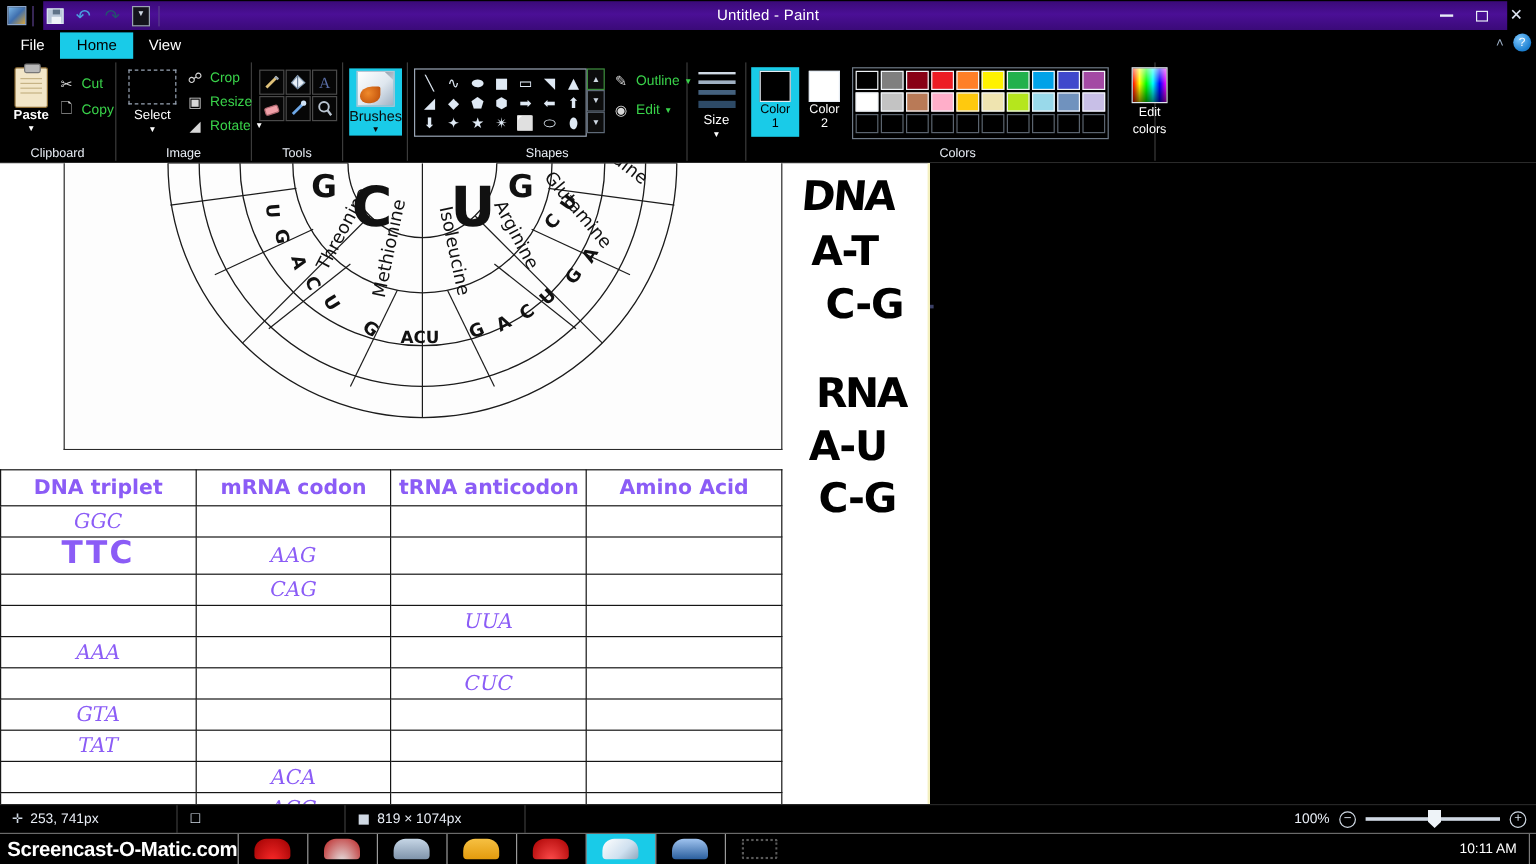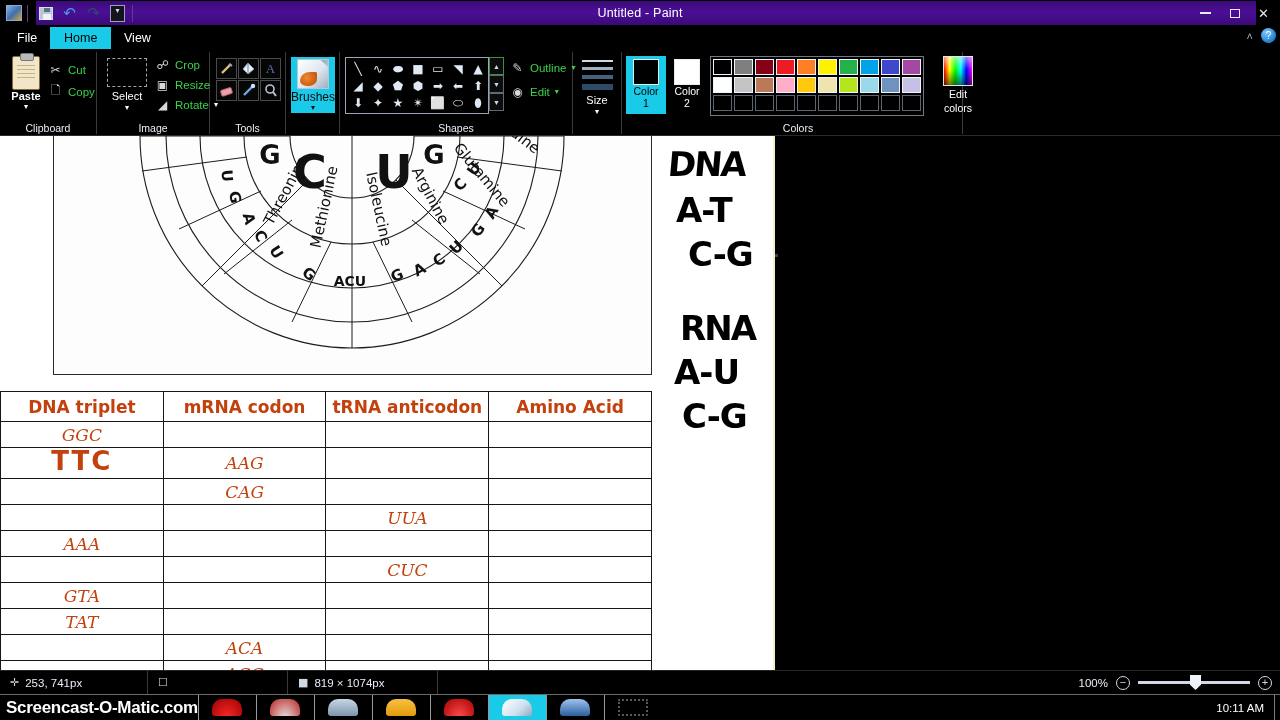--- a/index.html
+++ b/index.html
@@ -206,21 +206,21 @@
   .n-at  { font-size: 34px; margin-left: 8px; margin-top: 6px; letter-spacing:-1px; }
   .n-cg1 { font-size: 34px; margin-left: 20px; margin-top: 4px; letter-spacing:-1px; }
   .n-rna { font-size: 34px; margin-left: 12px; margin-top: 34px; letter-spacing:-2px; }
   .n-au  { font-size: 34px; margin-left: 6px; margin-top: 4px; letter-spacing:-1px; }
   .n-cg2 { font-size: 34px; margin-left: 14px; margin-top: 4px; letter-spacing:-1px; }
   .stray-dot { position:absolute; left: 775px; top: 118px; width: 3px; height: 3px; background:#3a3f66; }
 
   
   .tbl { position:absolute; left: 0px; top: 255px; width: 652px; border-collapse: collapse; }
   .tbl td, .tbl th { border: 1.3px solid #161616; height: 26px; padding: 0; text-align:center;
-                     color:#c2410c; background:#fff; }
+                     color:#8b5cf6; background:#fff; }
   .tbl th { height: 30px; font-size: 17px; font-family: "DejaVu Sans", sans-serif; font-weight: 700; }
   .tbl td { font-size: 17px; font-family: "DejaVu Serif", serif; font-style: italic; }
   .tbl col.c1 { width: 163px; }
   .tbl col.c2 { width: 163px; }
   .tbl col.c3 { width: 163px; }
   .tbl col.c4 { width: 163px; }
   .hand-ttc { font-family:"DejaVu Sans", sans-serif; font-weight:700; font-style:normal;
               font-size: 26px; letter-spacing: 2px; display:inline-block; transform: translateY(-2px); }
 
   

